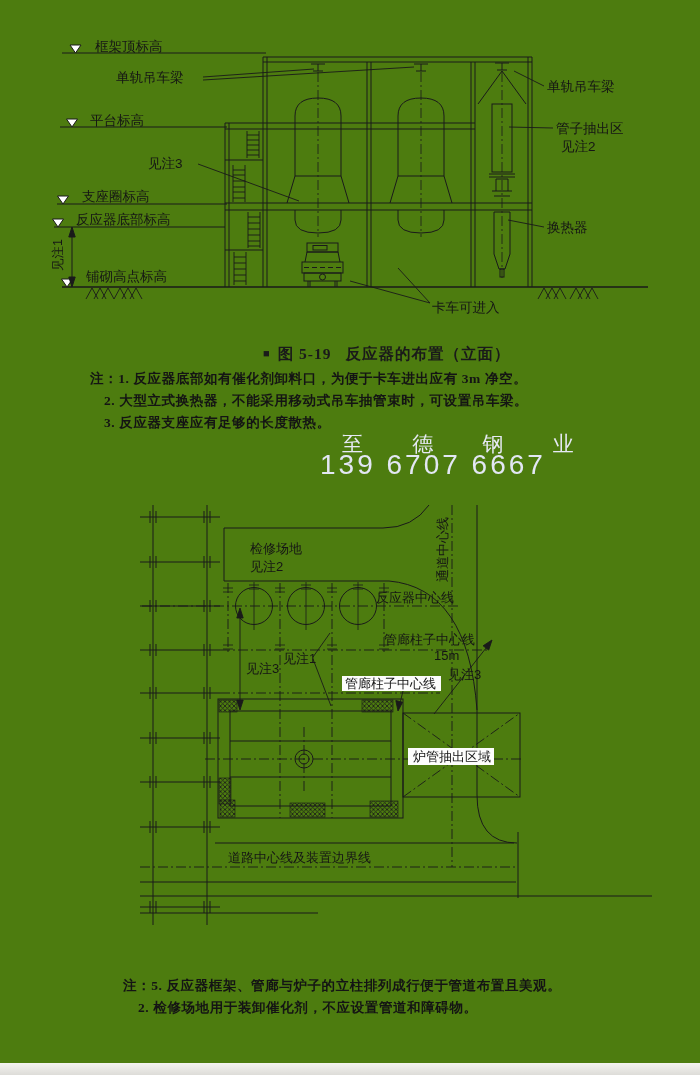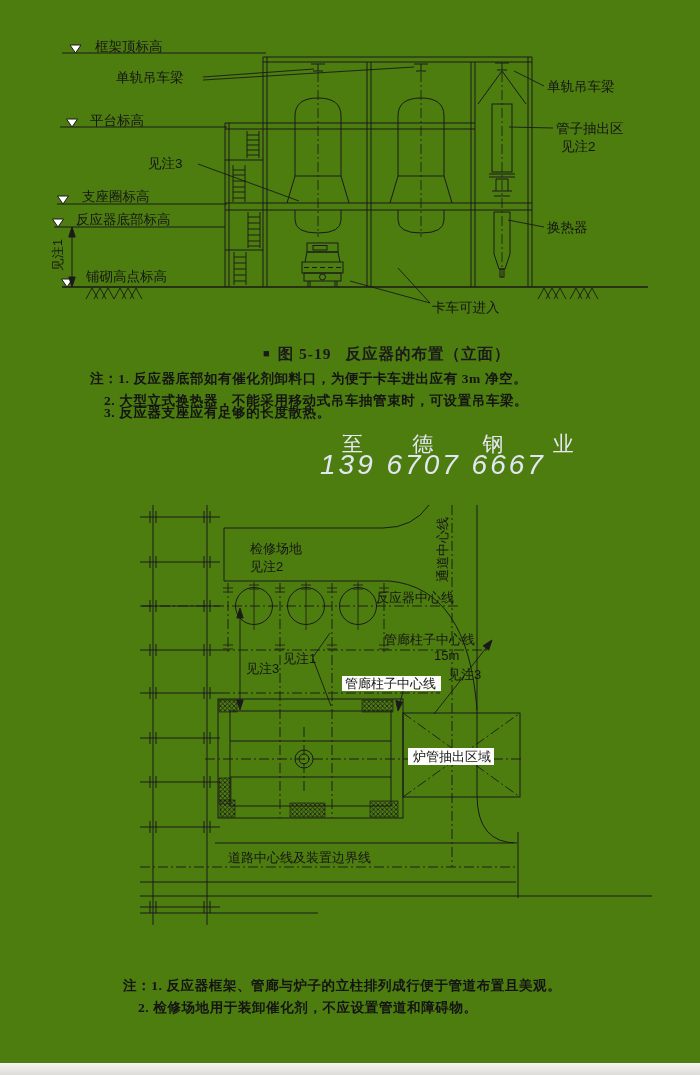--- a/index.html
+++ b/index.html
@@ -8,21 +8,21 @@
   svg{position:absolute;left:0;overflow:visible;}
   svg text{font-family:"Liberation Sans",sans-serif;fill:#151515;}
   .caption{position:absolute;font-family:"Liberation Serif",serif;font-weight:bold;
            font-size:15.5px;letter-spacing:1px;white-space:nowrap;margin-left:45px;}
   .caption .bullet{font-size:11px;vertical-align:2px;margin-right:7px;}
   .caption .num{margin-right:14px;}
   .note-line{position:absolute;font-family:"Liberation Serif",serif;font-weight:600;
              font-size:13.5px;letter-spacing:0.6px;white-space:nowrap;color:#141414;}
   .wm1{position:absolute;left:342px;top:430px;font-size:21px;letter-spacing:22px;
        font-family:"Liberation Serif",serif;white-space:nowrap;}
-  .wm2{position:absolute;left:320px;top:449px;font-size:28px;font-style:italic;
+  .wm2{position:absolute;left:320px;top:449px;font-size:28px;
        letter-spacing:3px;font-family:"Liberation Sans",sans-serif;white-space:nowrap;}
   .scan-edge{position:absolute;left:0;bottom:0;width:700px;height:12px;
              background:linear-gradient(#f4f3f0,#dddcd8);}
 </style>
 </head>
 <body>
 
 <div class="page">
 
   <svg style="top:0" width="700" height="345" viewBox="0 0 700 345">
@@ -127,21 +127,21 @@
       <text x="547" y="232">换热器</text>
       <text x="432" y="312">卡车可进入</text>
     </g>
   </svg>
 
   <div class="caption" style="left:218px;top:344px">
     <span class="bullet">■</span><span class="num">图 5-19</span><span>反应器的布置（立面）</span>
   </div>
   <div class="note-line" style="left:90px;top:370px">注：1. 反应器底部如有催化剂卸料口，为便于卡车进出应有 3m 净空。</div>
   <div class="note-line" style="left:104px;top:392px">2. 大型立式换热器，不能采用移动式吊车抽管束时，可设置吊车梁。</div>
-  <div class="note-line" style="left:104px;top:404px">3. 反应器支座应有足够的长度散热。</div>
+  <div class="note-line" style="left:104px;top:414px">3. 反应器支座应有足够的长度散热。</div>
 
   <div class="wm1" style="color:#e6e9f5">至 德 钢 业</div>
   <div class="wm2" style="color:#e3e7f4">139 6707 6667</div>
 
   <svg style="top:490px" width="700" height="460" viewBox="0 0 700 460">
     <defs>
       <pattern id="xh" patternUnits="userSpaceOnUse" width="4.5" height="4.5">
         <path d="M0,0 L4.5,4.5 M4.5,0 L0,4.5" stroke="#1a1a1a" stroke-width="0.8"></path>
       </pattern>
     </defs>
@@ -231,17 +231,17 @@
       <text x="434" y="170">15m</text>
       <text x="448" y="189">见注3</text>
       <text x="283" y="173">见注1</text>
       <text x="246" y="183">见注3</text>
       <text x="345" y="198">管廊柱子中心线</text>
       <text x="413" y="271">炉管抽出区域</text>
       <text x="228" y="372">道路中心线及装置边界线</text>
     </g>
   </svg>
 
-  <div class="note-line" style="left:123px;top:977px">注：1. 反应器框架、管廊与炉子的立柱排列成行便于管道布置且美观。</div>
+  <div class="note-line" style="left:123px;top:977px">注：5. 反应器框架、管廊与炉子的立柱排列成行便于管道布置且美观。</div>
   <div class="note-line" style="left:138px;top:999px">2. 检修场地用于装卸催化剂，不应设置管道和障碍物。</div>
 
   <div class="scan-edge"></div>
 </div>
 
 </body></html>

